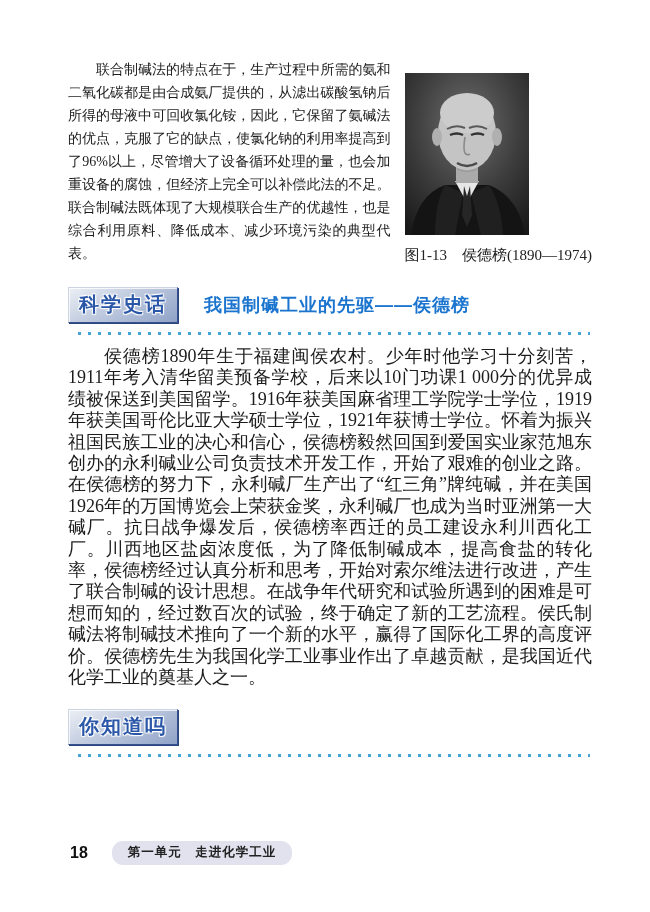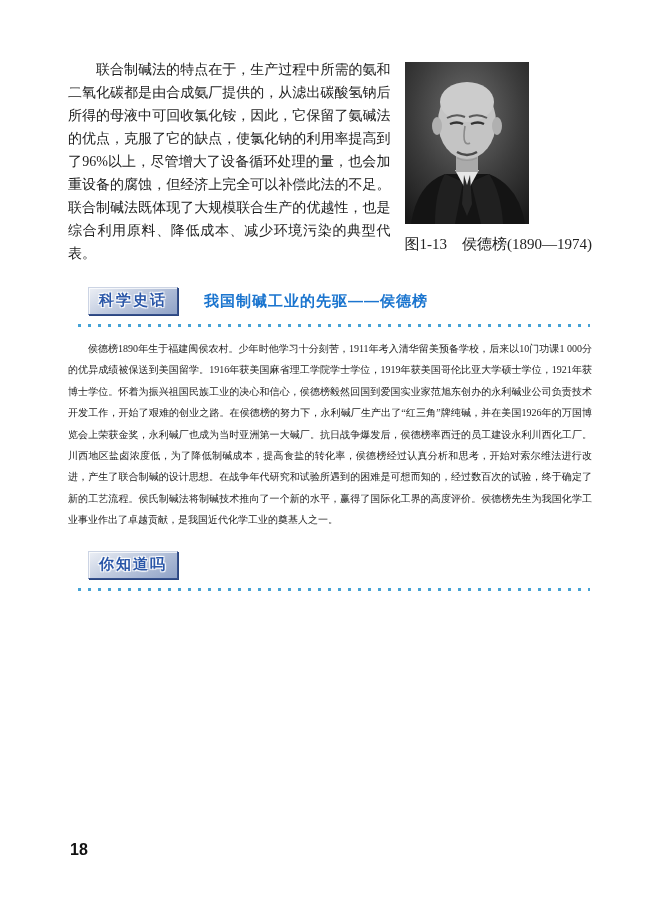--- a/index.html
+++ b/index.html
@@ -7,65 +7,64 @@
     position:relative;
     width:650px; height:912px;
     background:#ffffff;
     overflow:hidden;
     font-family:"Liberation Serif","DejaVu Serif",serif;
     color:#1c1c1c;
   }
   .content { position:absolute; left:68px; top:58px; width:524px; }
 
   
-  .intro-row { display:flex; align-items:flex-start; }
+  .intro-row { display:flex; align-items:flex-end; }
   .intro-text {
     flex:1 1 auto;
     font-size:14px; line-height:23px;
     text-align:justify; text-indent:2em;
   }
   .figure { flex:0 0 140px; margin-left:14px; padding-top:4px; }
   .photo-frame { width:124px; height:162px; display:block; }
   .caption {
     margin-top:11px;
     font-size:15px; color:#222;
     white-space:nowrap;
     font-family:"Liberation Serif","DejaVu Serif",serif;
   }
 
   
   .section-header { display:flex; align-items:center; margin-top:22px; }
   .badge {
     display:inline-block;
-    margin-left:20px;
     padding:3px 10px 4px;
     background:linear-gradient(150deg,#eceff5 0%,#c4cee1 40%,#8fa2c7 100%);
     border:1px solid #35508c;
     border-top-color:#ccd4e4; border-left-color:#ccd4e4;
     box-shadow:1px 1px 0 #2c4higher; box-shadow:1px 1px 0 #2c4680, inset 1px 1px 0 rgba(255,255,255,0.75);
     color:#2b57a8;
     font-family:"Liberation Sans","DejaVu Sans",sans-serif;
-    font-weight:bold; font-size:15px; letter-spacing:2px;
+    font-weight:bold; font-size:20px; letter-spacing:2px;
     text-shadow:1px 1px 1px #ffffff,-1px -1px 1px #ffffff,1px -1px 1px #ffffff,-1px 1px 1px #ffffff;
   }
   .section-title {
     margin-left:26px;
     color:#1b75cf;
     font-family:"Liberation Sans","DejaVu Sans",sans-serif;
-    font-weight:bold; font-size:15px; letter-spacing:1px;
+    font-weight:bold; font-size:18px; letter-spacing:1px;
   }
   .dotted {
     height:3px; width:512px;
     margin:9px 0 0 10px;
     background-image:repeating-linear-gradient(to right,#45a3d6 0,#45a3d6 3px,transparent 3px,transparent 10px);
   }
 
   .bio-text {
     margin-top:11px;
-    font-size:10px; line-height:21.4px;
+    font-size:18px; line-height:21.4px;
     text-align:justify; text-indent:2em;
   }
   .think-text {
     margin-top:11px;
     font-size:14px; line-height:23px;
     text-align:justify; text-indent:2em;
   }
   .gap-above-think { margin-top:20px; }
 
   
@@ -136,14 +135,15 @@
     <div class="section-header gap-above-think">
       <span class="badge">你知道吗</span>
     </div>
     <div class="dotted"></div>
 
 
   </div>
 
   <div class="footer">
     <span class="page-number">18</span>
+    <span class="unit-pill">第一单元　走进化学工业</span>
   </div>
 </div>
 
 </body></html>

